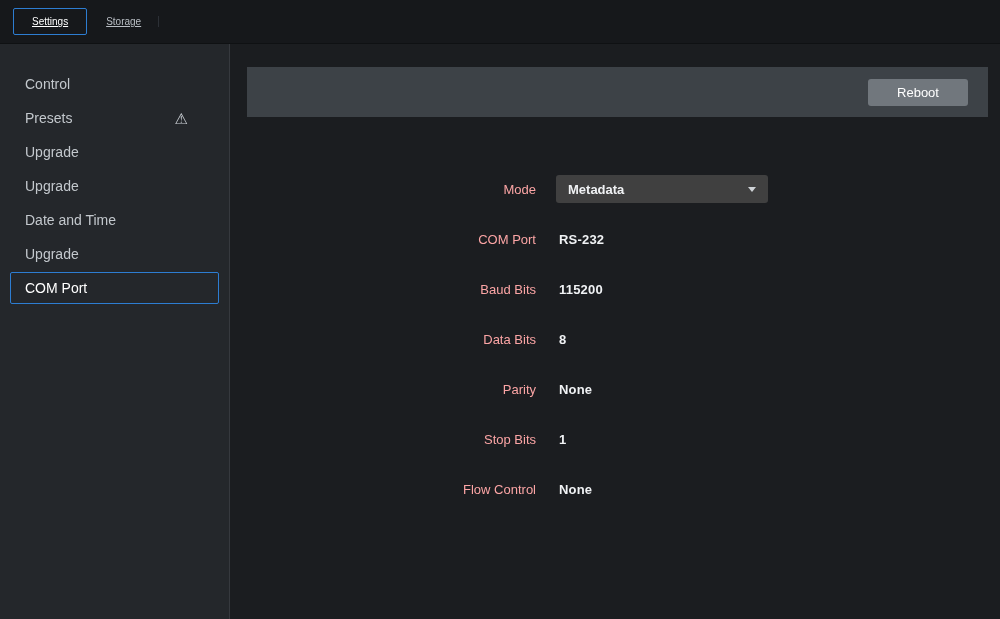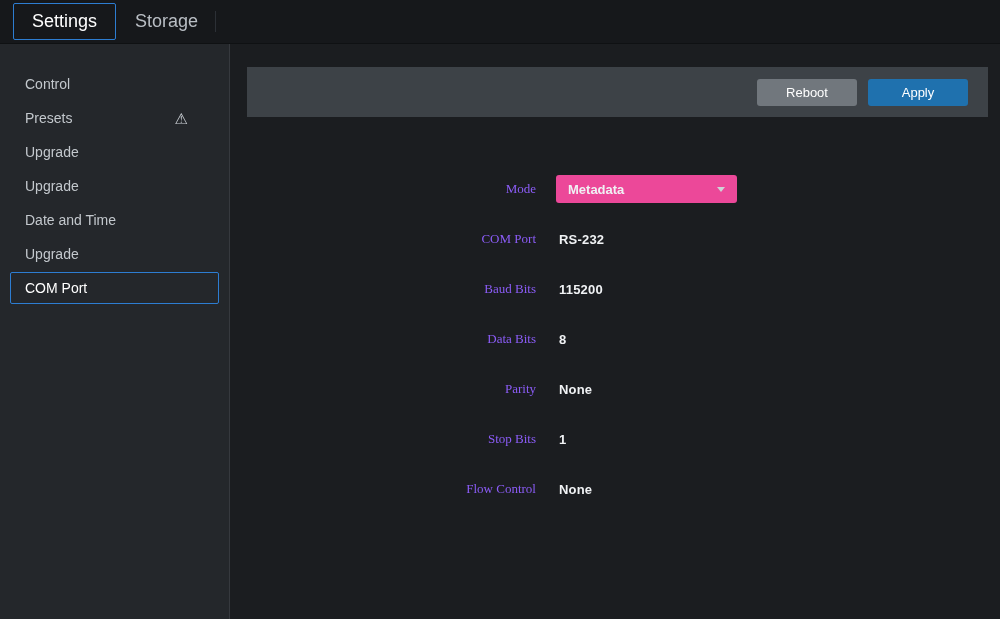--- a/index.html
+++ b/index.html
@@ -15,24 +15,25 @@
     height:44px;
     background:#16181b;
     border-bottom:1px solid #0f1113;
     display:flex;
     align-items:center;
     padding-left:13px;
   }
   .tab {
     position:relative;
     padding:7px 18px;
-    font-size:18px;
+    font-size:10px;
     color:#b9bec4;
     cursor:pointer;
     border:1px solid transparent;
+    text-decoration:underline;
   }
   .tab:not(.tab-active)::after {
     content:'';
     position:absolute;
     right:0; top:7px; bottom:7px;
     width:1px;
     background:#2c3036;
   }
   .tab-active {
     border:1px solid #2d7dd2;
@@ -105,35 +106,34 @@
   .form-row {
     display:flex;
     align-items:center;
     height:50px;
   }
   .form-label {
     width:314px;
     padding-right:8px;
     text-align:right;
     font-size:13px;
-    color:#8b5cf6;
-    font-family:Liberation Serif, serif;
+    color:#fca5a5;
   }
   .form-value {
     margin-left:15px;
     font-size:13px;
     font-weight:bold;
     color:#f0f2f4;
     letter-spacing:0.2px;
   }
   .dropdown {
     margin-left:12px;
-    width:181px;
+    width:212px;
     height:28px;
-    background:#ec4899;
+    background:#404040;
     border-radius:3px;
     display:flex;
     align-items:center;
     justify-content:space-between;
     padding:0 12px;
     cursor:pointer;
   }
   .dd-value {
     font-size:13px;
     font-weight:bold;
@@ -178,21 +178,20 @@
     </div>
     <div class="side-item selected">
       <span>COM Port</span>
     </div>
   </nav>
 
   <main class="main">
 
     <div class="action-bar">
       <button class="btn btn-reboot">Reboot</button>
-      <button class="btn btn-apply">Apply</button>
     </div>
 
     <div class="form">
 
       <div class="form-row">
         <div class="form-label">Mode</div>
         <div class="dropdown">
           <span class="dd-value">Metadata</span>
           <span class="dd-caret"></span>
         </div>

